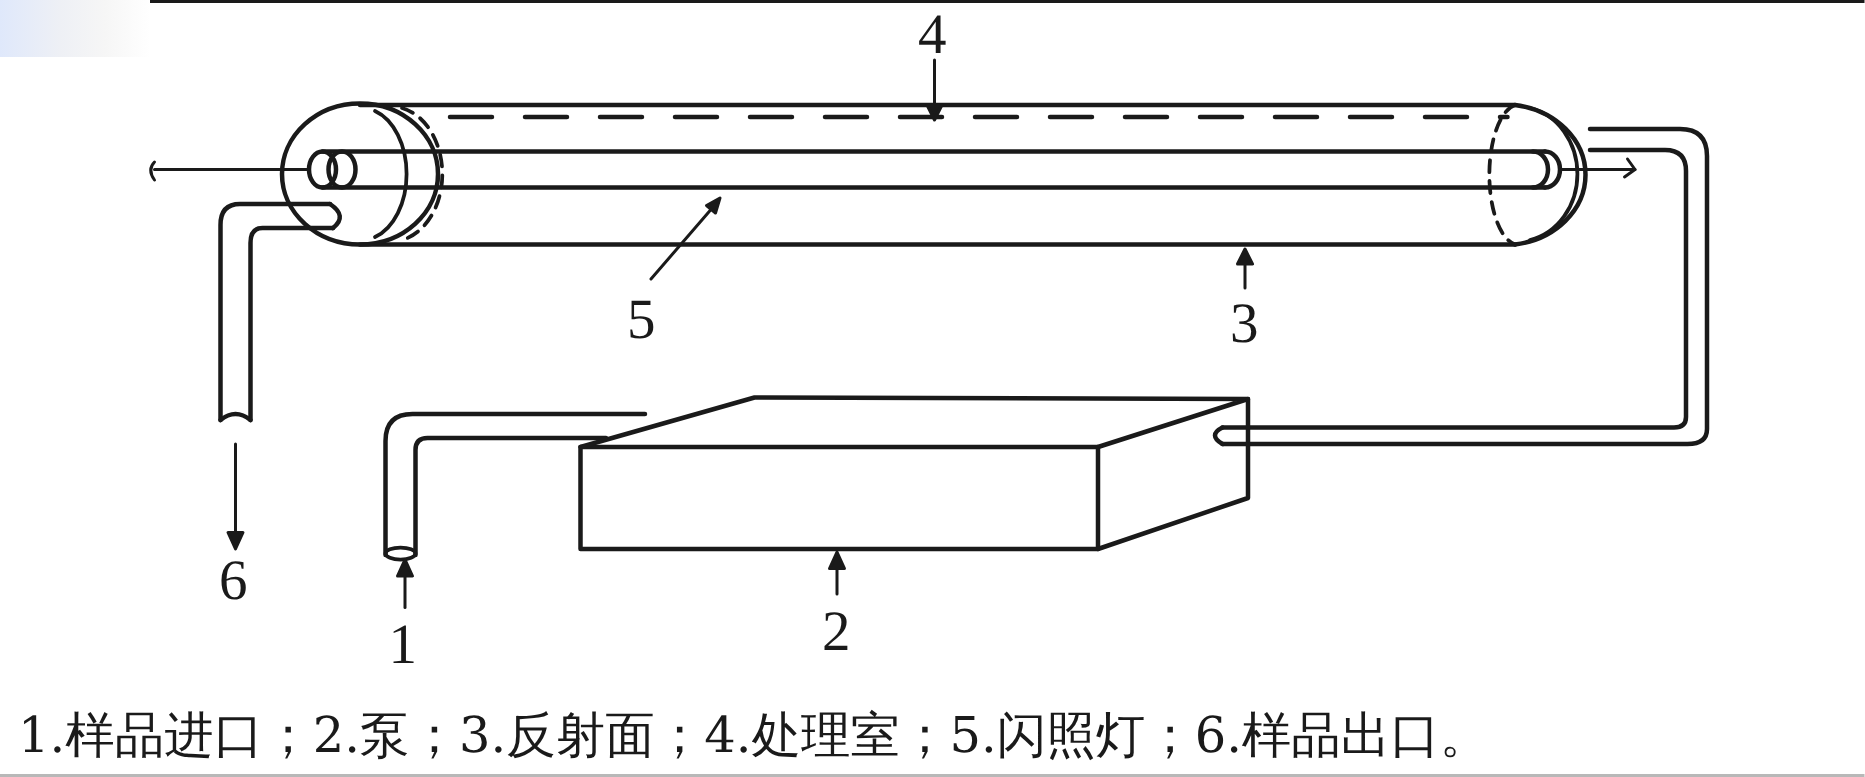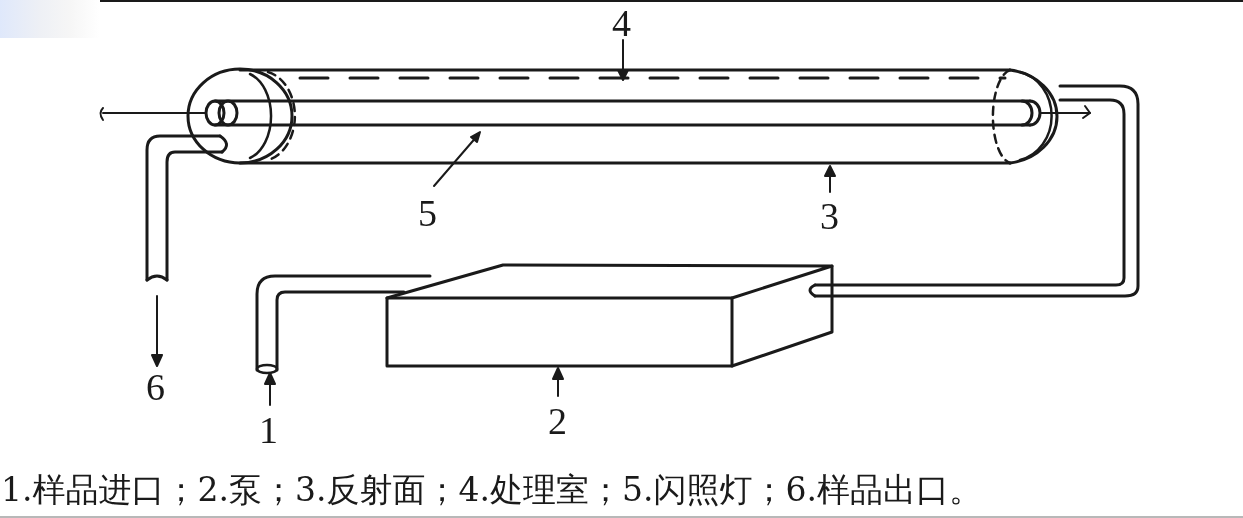--- a/index.html
+++ b/index.html
@@ -2,21 +2,21 @@
 <html><head>
 <meta charset="utf-8">
 <style>
   html, body { margin:0; padding:0; background:#ffffff; }
   body { width:1243px; height:518px; position:relative; overflow:hidden; font-family:"DejaVu Serif", serif; }
   .topline { position:absolute; left:100px; top:0; width:1143px; height:2px; background:#1a1a1a; }
   .blur-tab { position:absolute; left:0; top:0; width:100px; height:38px;
     background:linear-gradient(90deg,#dfe8fb 0%,#eef0f5 40%,#f6f6f6 70%,#ffffff 100%); }
   svg.diagram { position:absolute; left:0; top:0; }
   .num { position:absolute; font-family:"Liberation Serif","DejaVu Serif",serif; font-size:38px; color:#1a1a1a; line-height:1; }
-  .caption { position:absolute; left:1px; top:468px; font-family:"DejaVu Serif",serif; font-size:33px; color:#1a1a1a; white-space:nowrap; letter-spacing:0px; }
+  .caption { position:absolute; left:12px; top:468px; font-family:"DejaVu Serif",serif; font-size:33px; color:#1a1a1a; white-space:nowrap; letter-spacing:0px; }
   .bottom-rule { position:absolute; left:0; top:516px; width:1243px; height:2px; background:#b8b8b8; }
 </style>
 </head>
 <body>
 
 <div class="blur-tab"></div>
 <div class="topline"></div>
 
 <svg class="diagram" width="1243" height="518" viewBox="0 0 1243 518" fill="none" stroke="#1a1a1a" stroke-width="3" stroke-linecap="round" stroke-linejoin="round">
 

